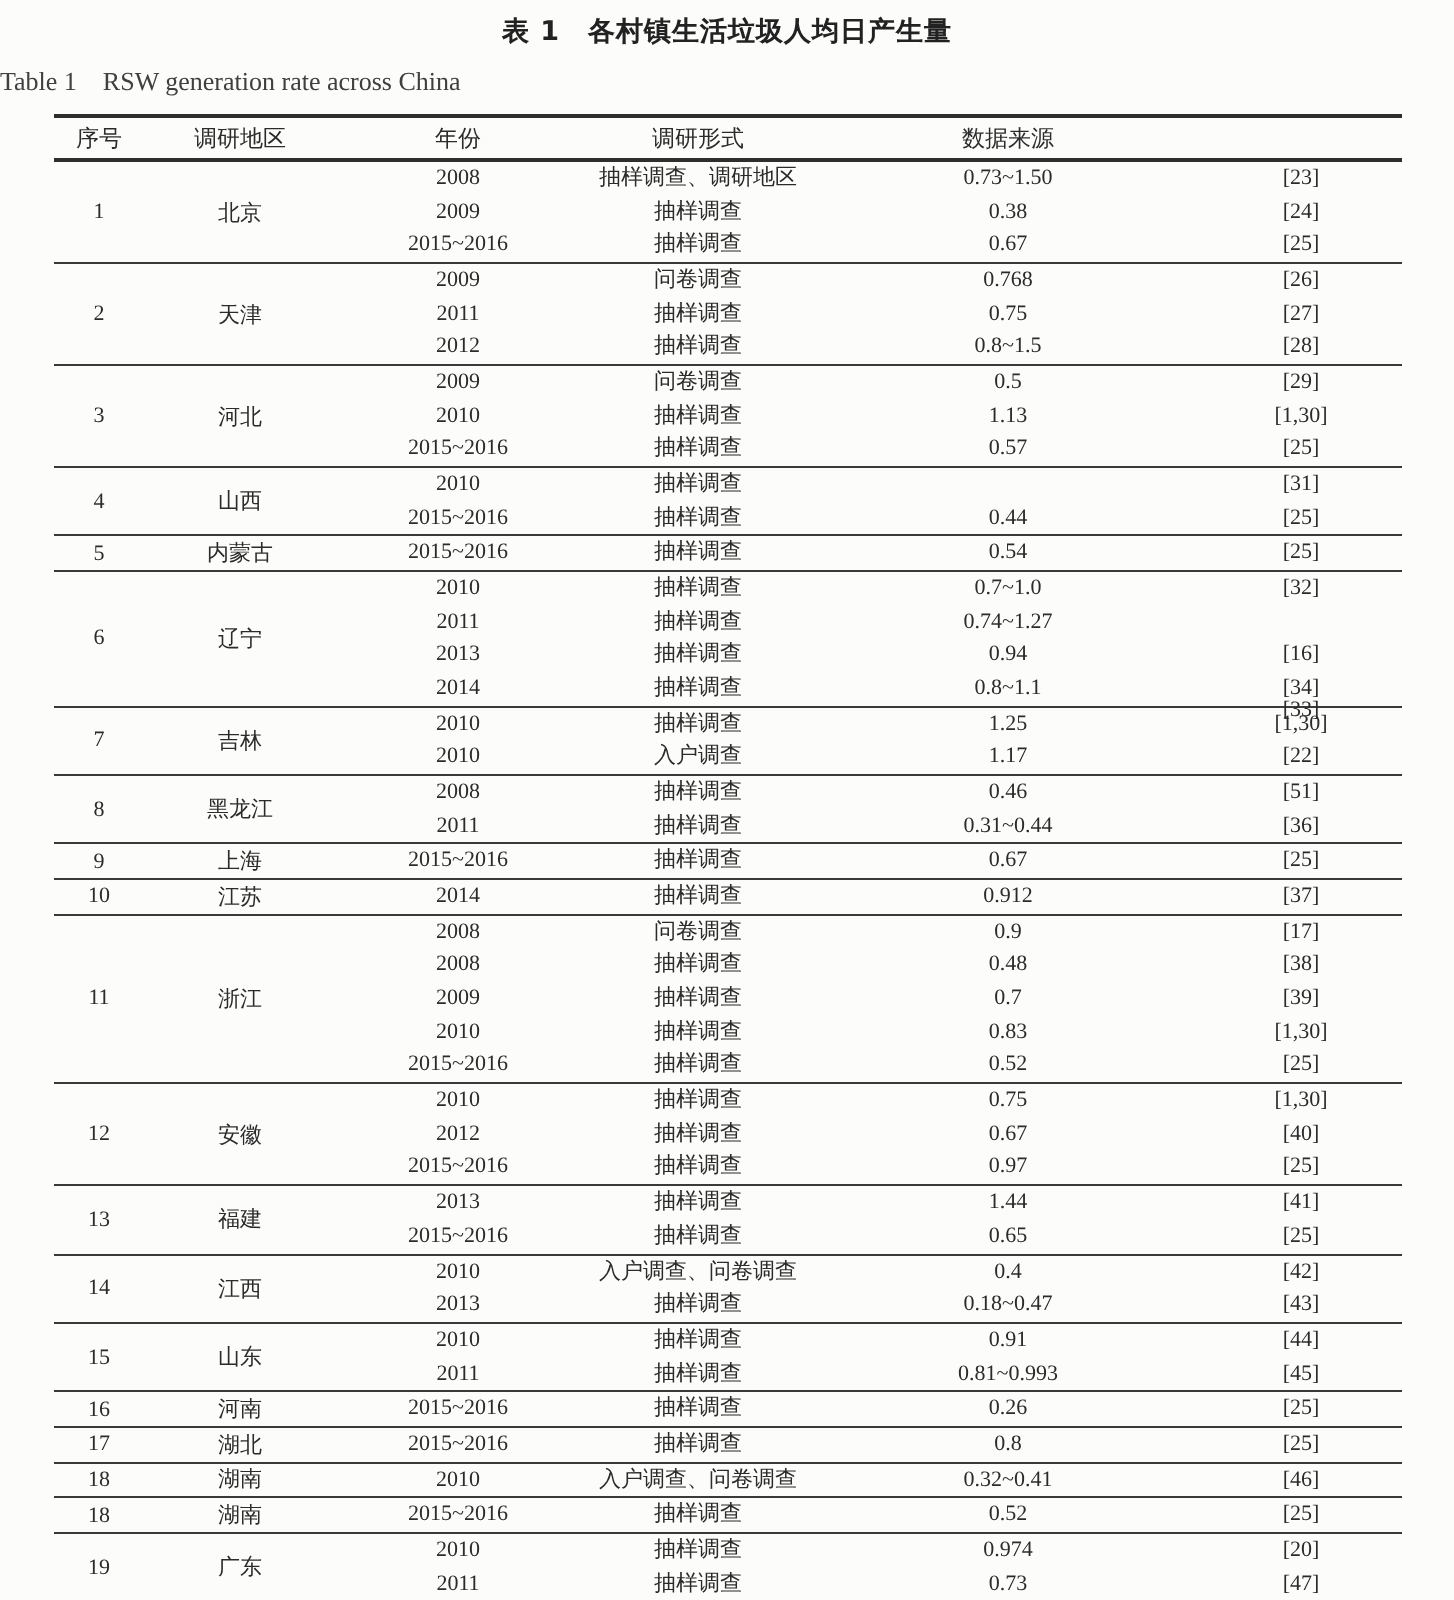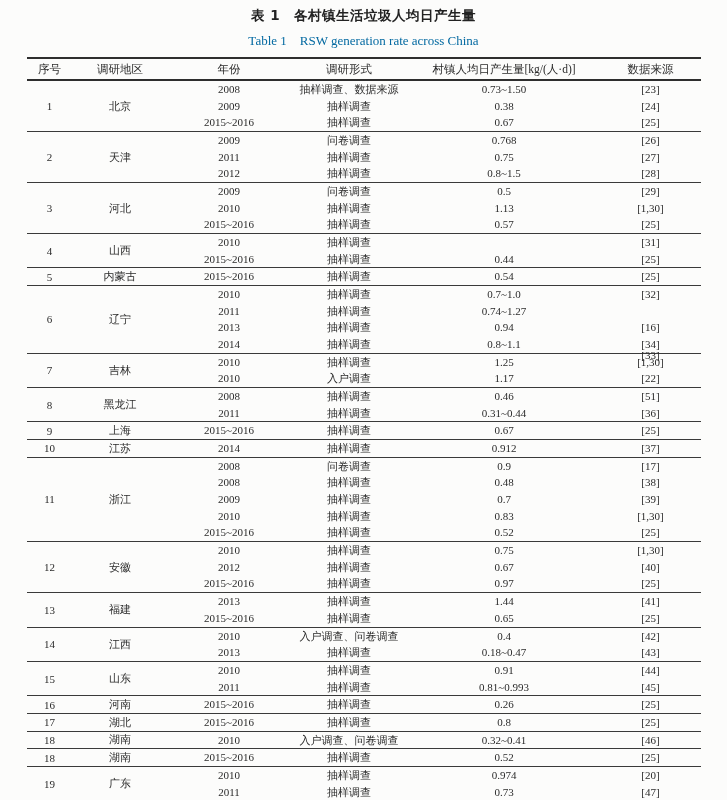--- a/index.html
+++ b/index.html
@@ -21,23 +21,22 @@
     font-family: "DejaVu Sans", "Liberation Sans", sans-serif;
     font-weight: bold;
     font-size: 13.5px;
     letter-spacing: 0.5px;
     color: #222;
     white-space: pre;
   }
   .caption-en {
     position: absolute;
     top: 33px; left: 0; right: 0;
-    text-align: center;
     font-size: 13px;
-    color: #0369a1;
+    color: #404040;
     white-space: pre;
   }
   .rsw-table {
     position: absolute;
     left: 27px;
     top: 57px;
     width: 674px;
     border-top: 2px solid #2e2e2e;
   }
   .thead {
@@ -79,29 +78,28 @@
 <div class="sheet">
   <div class="caption-cn">表 1　各村镇生活垃圾人均日产生量</div>
   <div class="caption-en">Table 1    RSW generation rate across China</div>
 
   <div class="rsw-table">
     <div class="thead">
       <div class="hcell">序号</div>
       <div class="hcell">调研地区</div>
       <div class="hcell">年份</div>
       <div class="hcell">调研形式</div>
-      <div class="hcell">村镇人均日产生量[kg/(人·d)]</div>
       <div class="hcell">数据来源</div>
     </div>
     <div class="tbody">
         <div class="table-group">
           <div class="gcell" style="grid-area: 1 / 1 / span 3;">1</div>
           <div class="gcell" style="grid-area: 1 / 2 / span 3;">北京</div>
           <div class="rcell" style="grid-area: 1 / 3;">2008</div>
-          <div class="rcell" style="grid-area: 1 / 4;">抽样调查、数据来源</div>
+          <div class="rcell" style="grid-area: 1 / 4;">抽样调查、调研地区</div>
           <div class="rcell" style="grid-area: 1 / 5;">0.73~1.50</div>
           <div class="rcell" style="grid-area: 1 / 6;">[23]</div>
           <div class="rcell" style="grid-area: 2 / 3;">2009</div>
           <div class="rcell" style="grid-area: 2 / 4;">抽样调查</div>
           <div class="rcell" style="grid-area: 2 / 5;">0.38</div>
           <div class="rcell" style="grid-area: 2 / 6;">[24]</div>
           <div class="rcell" style="grid-area: 3 / 3;">2015~2016</div>
           <div class="rcell" style="grid-area: 3 / 4;">抽样调查</div>
           <div class="rcell" style="grid-area: 3 / 5;">0.67</div>
           <div class="rcell" style="grid-area: 3 / 6;">[25]</div>

